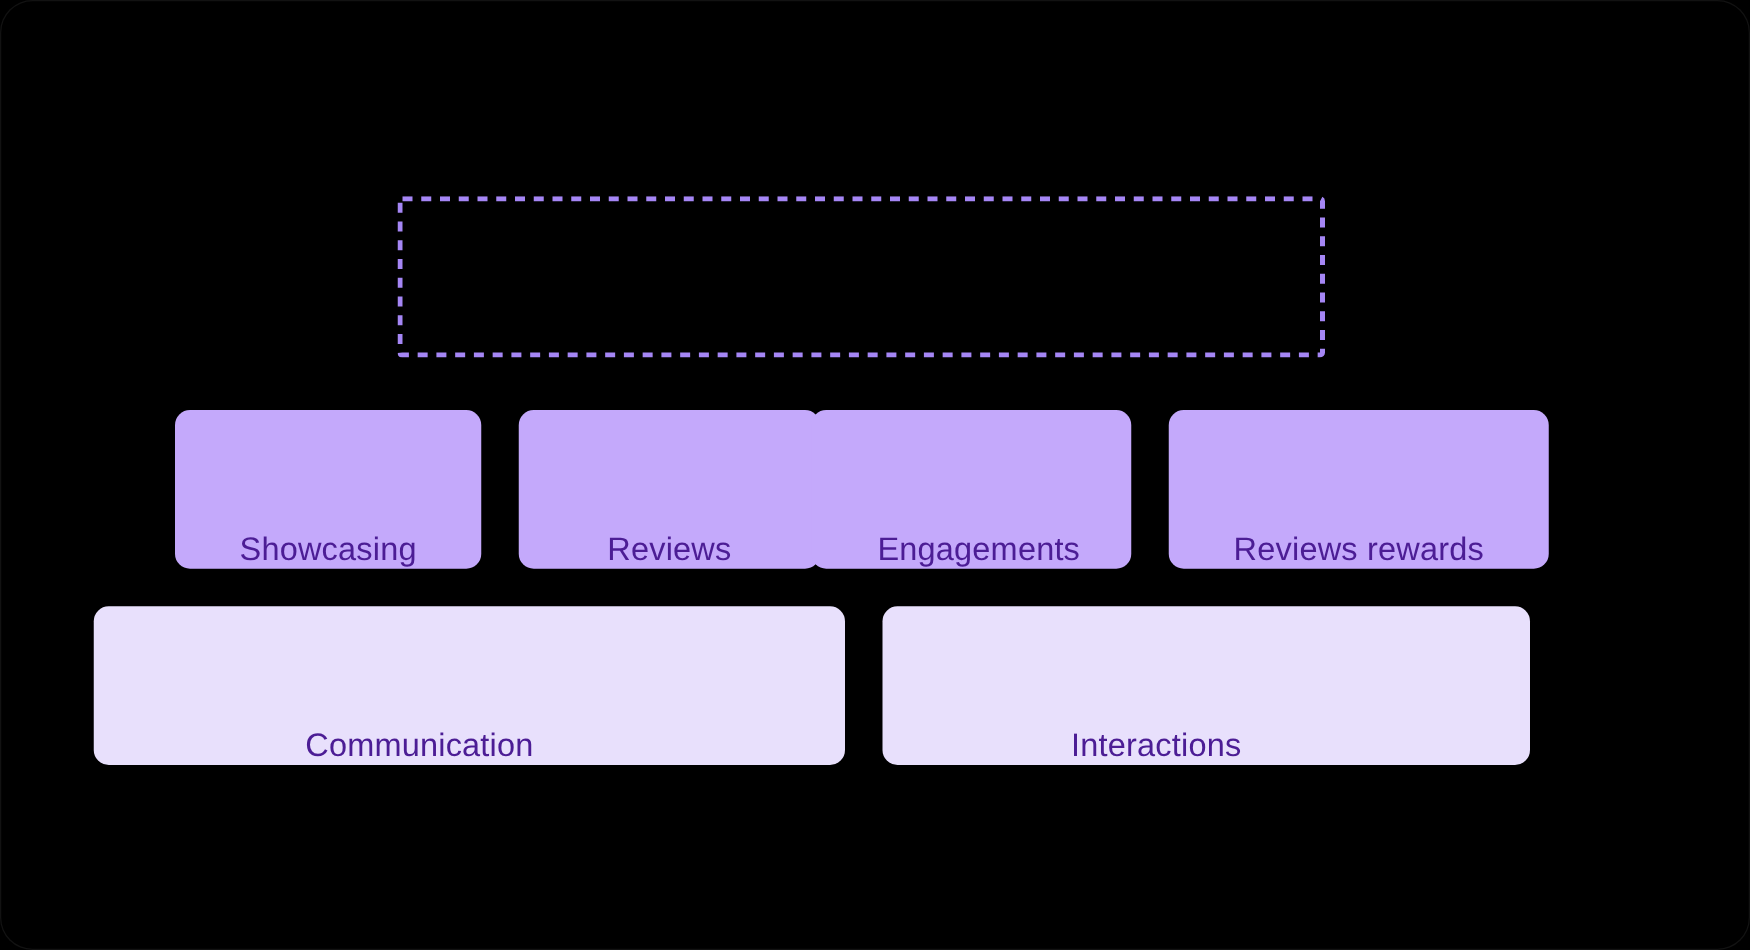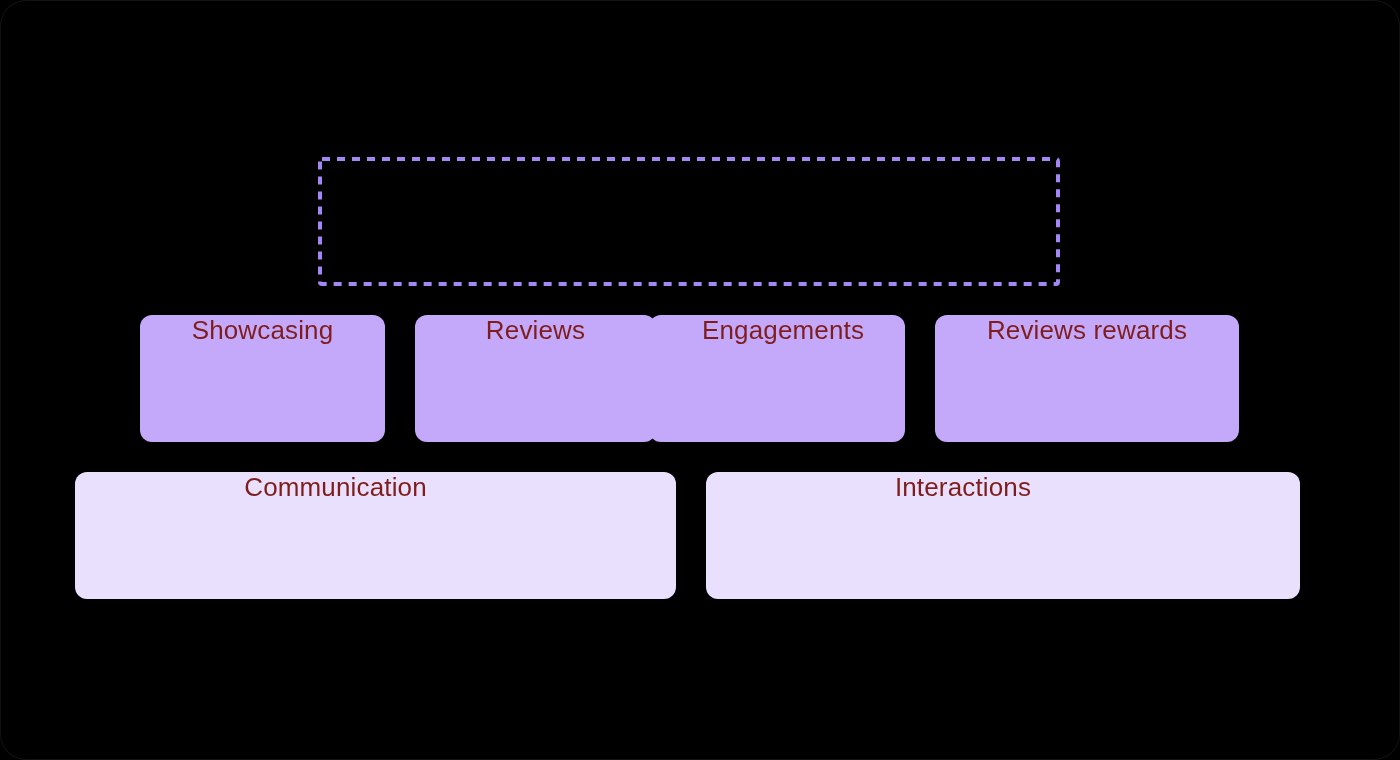--- a/index.html
+++ b/index.html
@@ -47,28 +47,29 @@
     color: #A586F5;
     font-size: 26px;
     letter-spacing: 0.1px;
   }
 
   
   .card {
     position: absolute;
     box-sizing: border-box;
     display: flex;
-    align-items: flex-start;
+    align-items: flex-end;
     justify-content: center;
     border-radius: 12px;
-    color: #7f1d1d;
+    color: #4c1d95;
     font-size: 26px;
     letter-spacing: 0.15px;
     line-height: 1.2;
     white-space: nowrap;
+    margin-top: 13px;
   }
 
   .card.level-2 {
     background: #C4A9FB;
     top: 315px;
     height: 127px;
   }
   .card.level-3 {
     background: #E8E0FC;
     top: 472px;
@@ -76,21 +77,21 @@
   }
 
   
   #card-showcasing      { left: 140px;  width: 245px; }
   #card-reviews         { left: 415px;  width: 241px; }
   #card-engagements     { left: 649px;  width: 256px; padding-left: 12px; }
   #card-purchase-rewards{ left: 935px;  width: 304px; }
 
   
   #card-communication   { left: 75px;   width: 601px; }
-  #card-interactions    { left: 706px;  width: 594px; }
+  #card-interactions    { left: 706px;  width: 518px; }
 
   
   .card.level-3 .card-label { transform: translateX(-40px); }
 </style>
 </head>
 <body>
 
 <div id="canvas">
 
   <div class="dashed-group">

